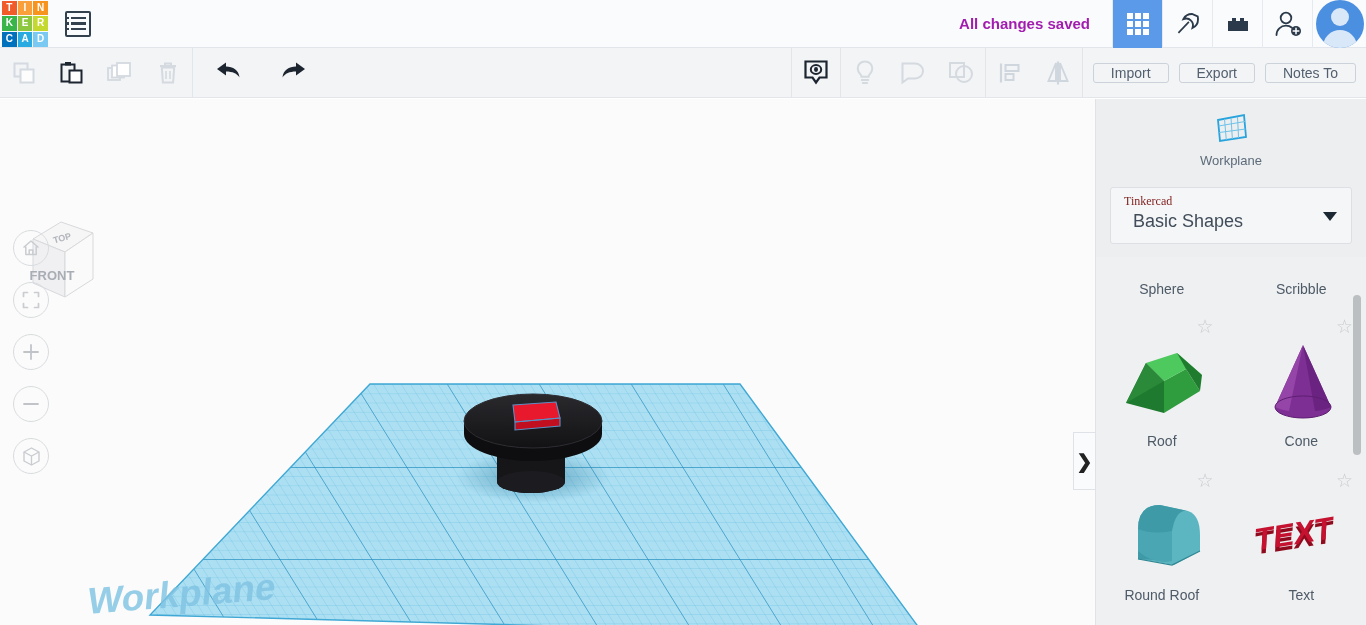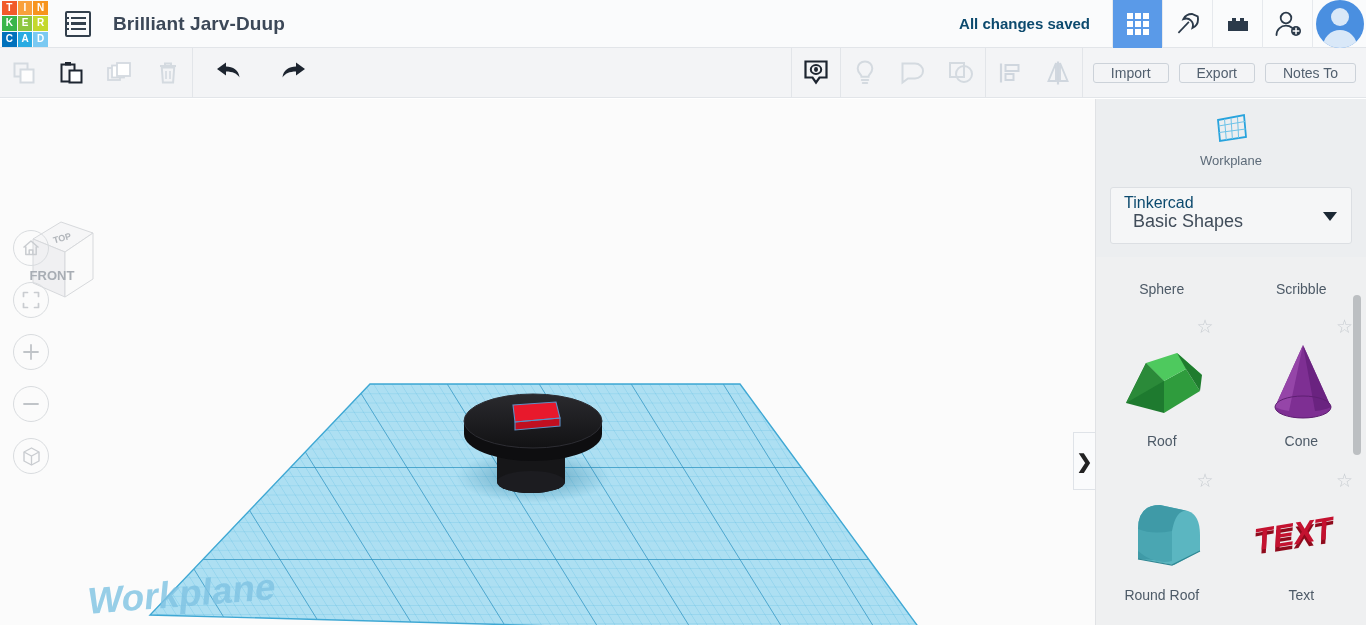--- a/index.html
+++ b/index.html
@@ -29,21 +29,21 @@
     border: 2px solid #33404d; border-radius: 2px;
     display: flex; flex-direction: column; justify-content: center;
     align-items: center; gap: 3px; cursor: pointer;
   }
   .menu-icon i { display: block; width: 15px; height: 2.5px; background: #33404d; position: relative; }
   .menu-icon i::before { content:""; position:absolute; left:-5px; top:0; width:3px; height:2.5px; background:#33404d; }
   .doc-title {
     margin-left: 22px; font-size: 19px; color: #3c4858; font-weight: 600;
     letter-spacing: .1px;
   }
-  .saved-msg { margin-left: auto; font-size: 15px; color: #0c4a6e; font-weight: 600; padding-right: 22px; }
+  .saved-msg { margin-left: auto; font-size: 15px; color: #a21caf; font-weight: 600; padding-right: 22px; }
   .tb-btn {
     width: 50px; height: 48px; display: flex; align-items: center; justify-content: center;
     border-left: 1px solid #e6e9ed; cursor: pointer; background: transparent;
   }
   .tb-btn.active { background: #5a9ae8; }
   .avatar-btn { width: 54px; height: 48px; display:flex; align-items:center; justify-content:center;
                 border-left: 1px solid #e6e9ed; cursor: pointer; }
   .avatar { width: 48px; height: 48px; border-radius: 50%; background: #4a8fe0; position: relative; overflow: hidden; }
   .avatar::before { content:""; position:absolute; left:15px; top:8px; width:18px; height:18px;
                     border-radius:50%; background:#d9e8f8; }
@@ -90,21 +90,21 @@
     position:absolute; left:1095px; top:99px; width:271px; height:526px;
     background:#eceef0; border-left:1px solid #e0e2e5;
   }
   .rp-tools { height:80px; display:flex; align-items:center; background:#eceef0; }
   .rp-tool { flex:1; display:flex; flex-direction:column; align-items:center; gap:7px; cursor:pointer; }
   .rp-tool label { font-size:13px; color:#5d6b79; cursor:pointer; }
   .dropdown {
     margin:8px 14px 0 14px; height:57px; background:#f5f6f7;
     border:1px solid #dcdfe3; border-radius:3px; position:relative; cursor:pointer;
   }
-  .dd-small { position:absolute; left:13px; top:6px; font-size:16px; color:#0c4a6e; }
+  .dd-small { position:absolute; left:13px; top:6px; font-size:12px; color:#7f1d1d;font-family:Liberation Serif, serif; }
   .dd-main { position:absolute; left:22px; top:23px; font-size:18px; color:#414d5a; }
   .dd-caret { position:absolute; right:14px; top:24px; width:0;height:0;
     border-left:7px solid transparent; border-right:7px solid transparent;
     border-top:9px solid #1b2733; }
   .shapes {
     position:absolute; left:0; top:158px; width:271px; height:368px;
     background:#eff0f1; overflow:hidden;
   }
   .shape-row { display:flex;gap:8px; }
   .shape-cell { width:135px; height:154px; position:relative;
@@ -135,21 +135,20 @@
         <b style="background: rgb(41, 171, 226);">A</b>
         <b style="background: rgb(122, 201, 242);">D</b>
       </div>
 
     <div class="menu-icon">
       <i></i>
         <i></i>
         <i></i>
     </div>
 
-    <div class="doc-title">Brilliant Jarv-Duup</div>
 
     <div class="saved-msg">All changes saved</div>
 
     <div class="tb-btn active">
       <svg width="26" height="26" viewBox="0 0 26 26">
         <g fill="#ffffff">
           <rect x="2" y="2" width="6" height="6"></rect>
             <rect x="10" y="2" width="6" height="6"></rect>
             <rect x="18" y="2" width="6" height="6"></rect>
           <rect x="2" y="10" width="6" height="6"></rect>

